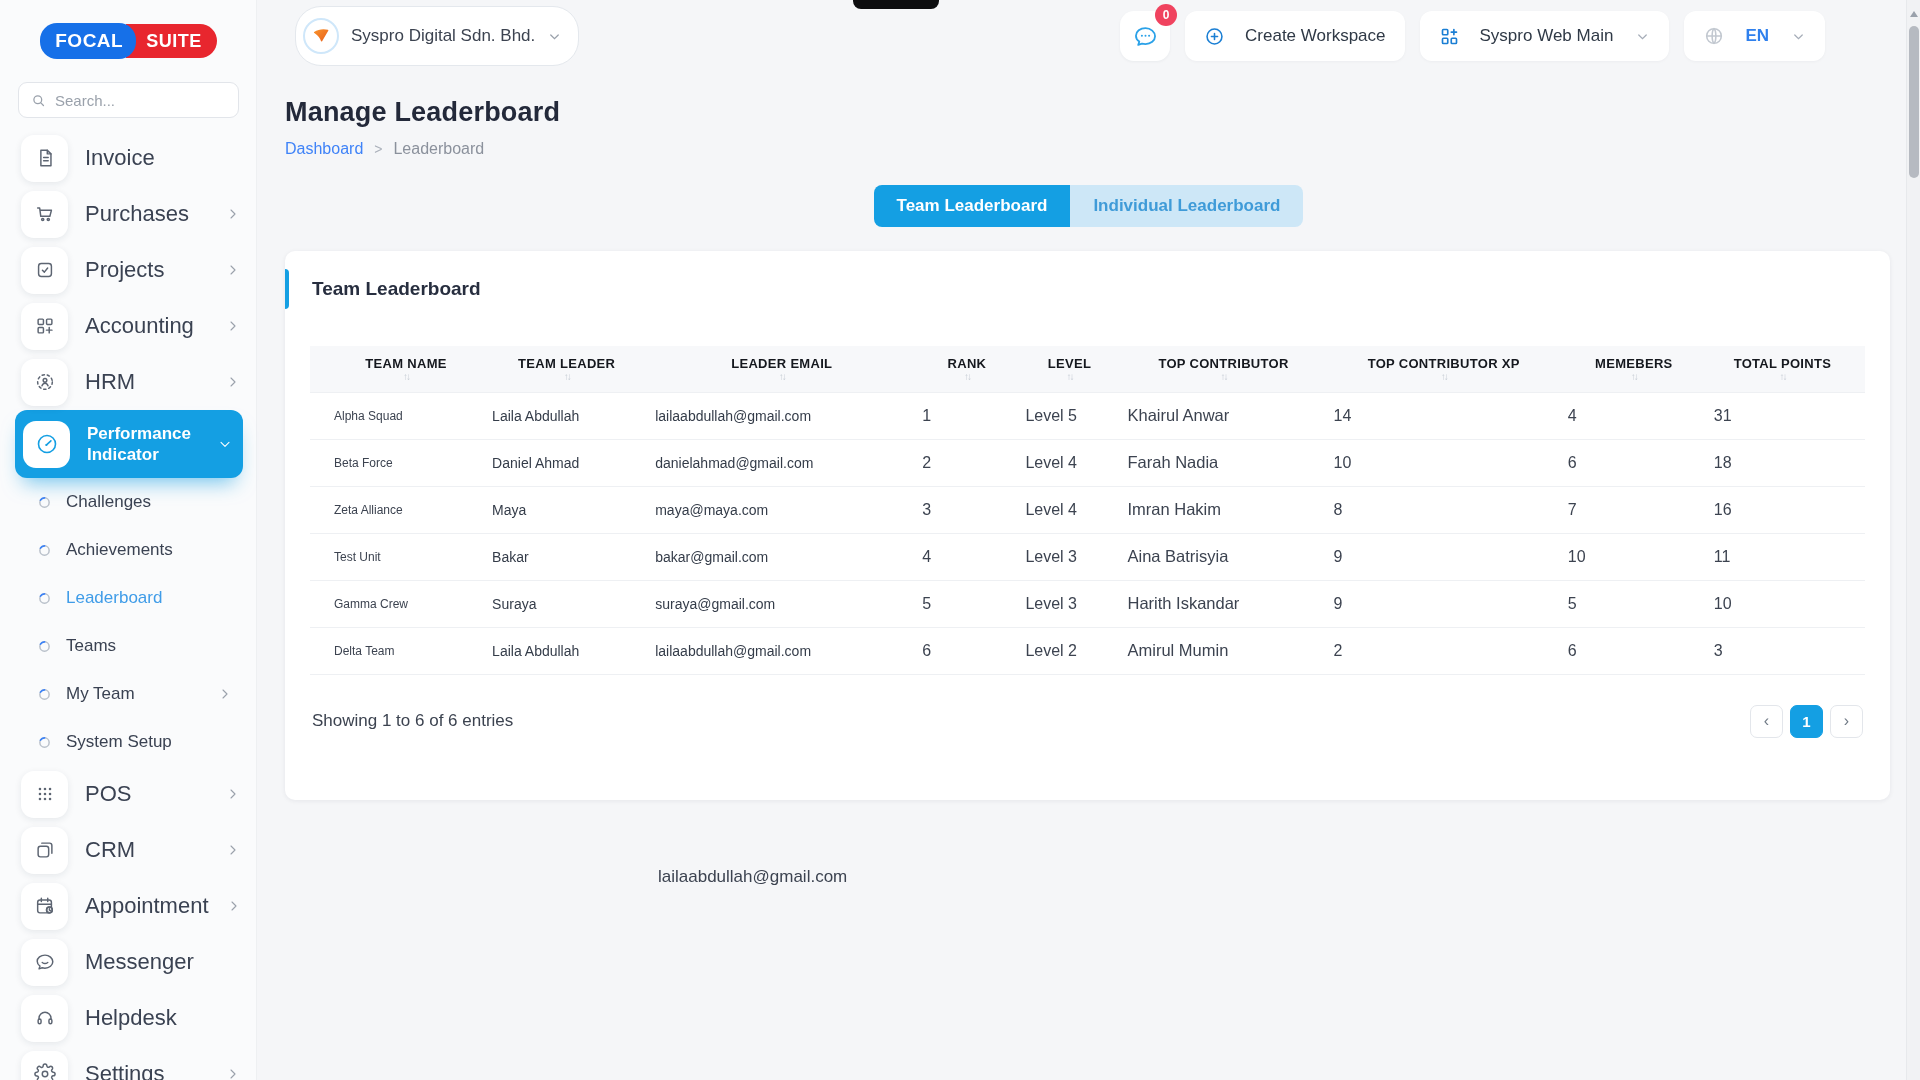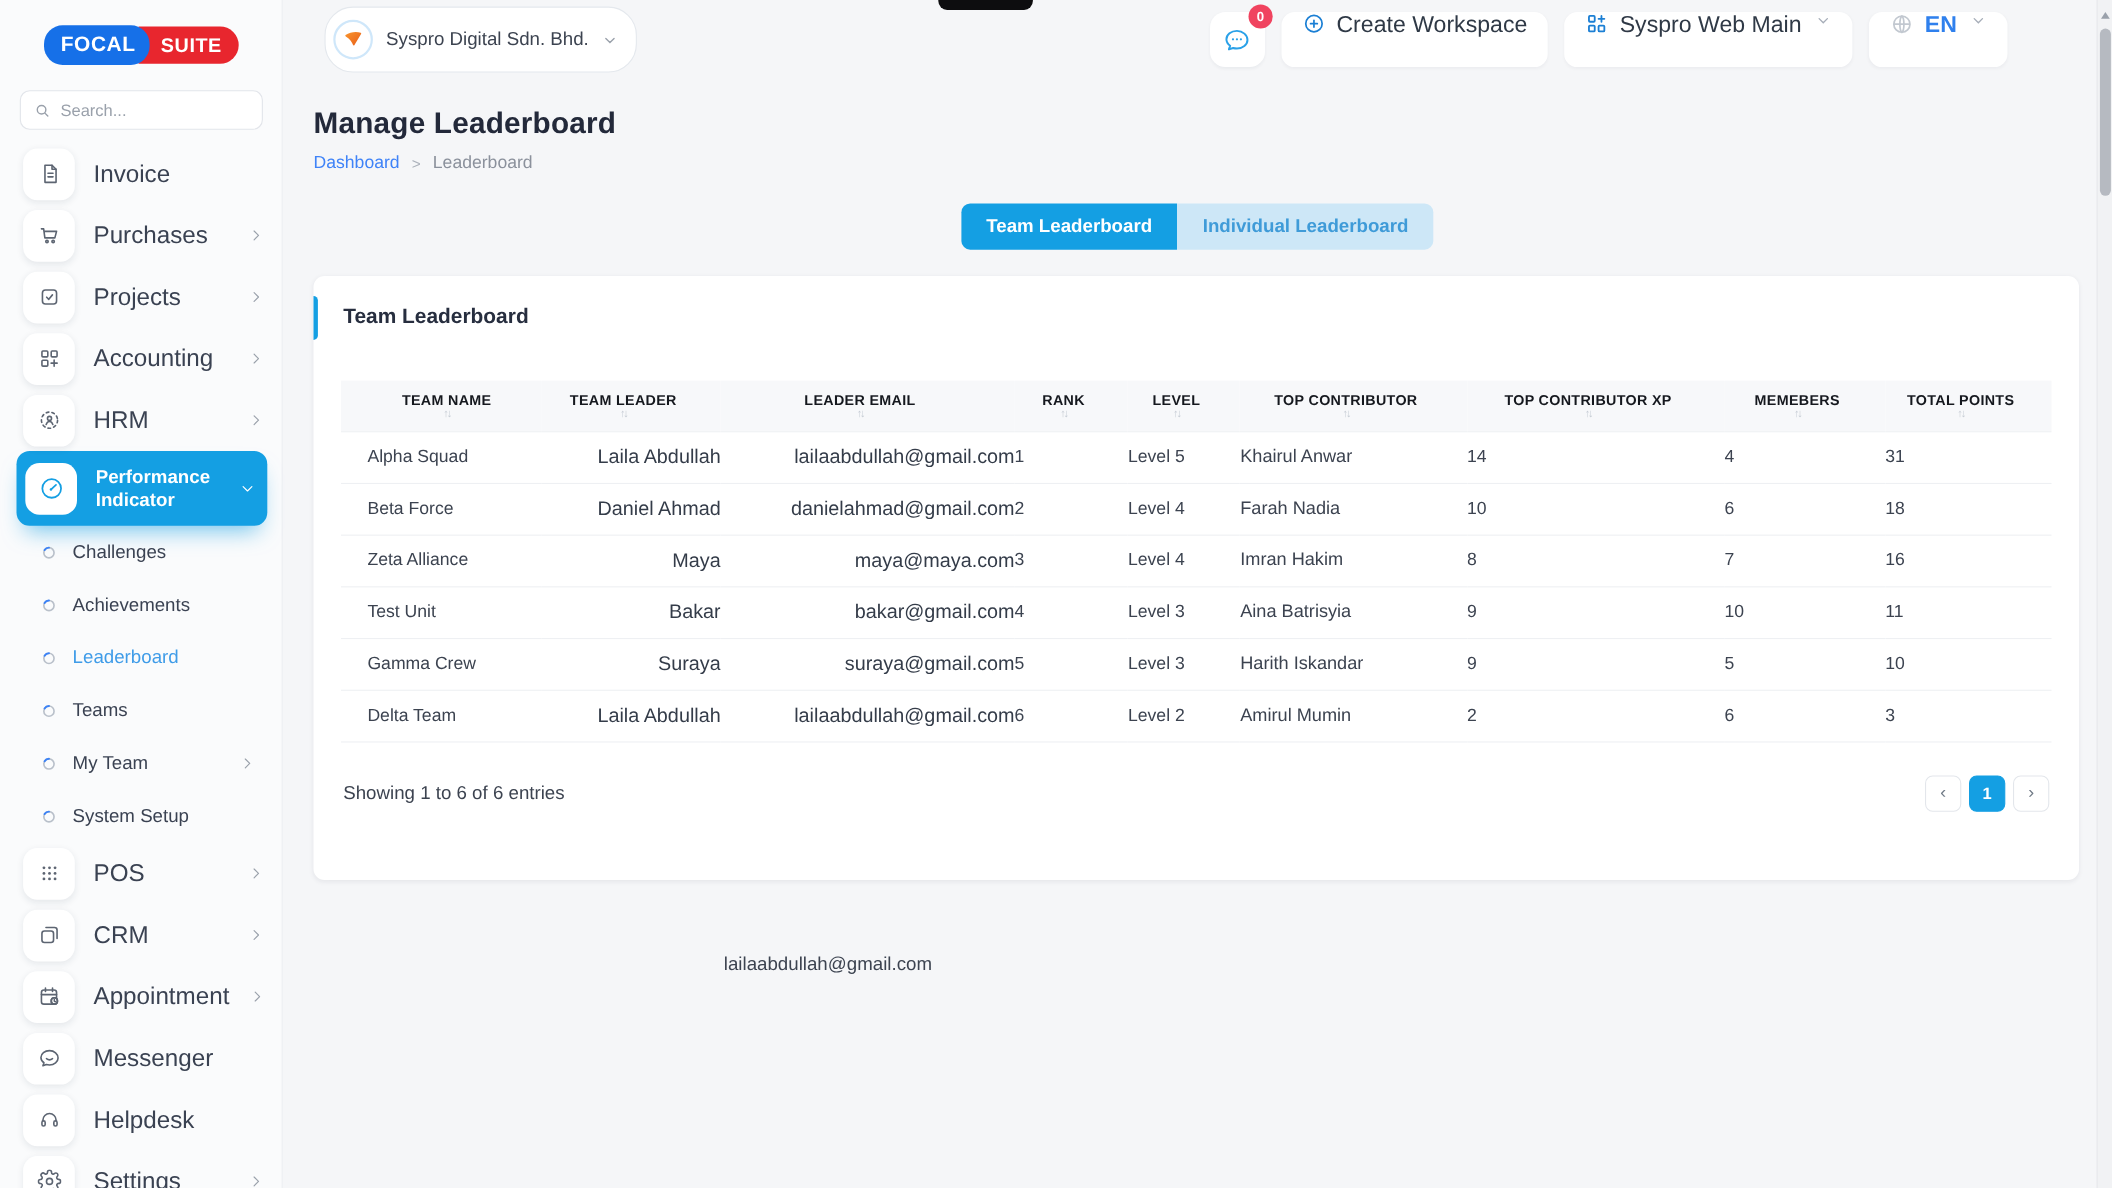--- a/index.html
+++ b/index.html
@@ -56,22 +56,22 @@
   .ws-logo{width:36px; height:36px; border-radius:50%; background:#fff; border:2px solid #cfe7fa;
     display:flex; align-items:center; justify-content:center;}
   .ws-chev{color:#9aa1ab; display:flex;}
   .topbar-right{margin-left:auto; display:flex; align-items:center; gap:15px;}
   .chat-btn{position:relative; width:50px; height:50px; background:#fff; border-radius:14px;
     display:flex; align-items:center; justify-content:center; color:#2aa1e8; cursor:pointer;
     box-shadow:0 1px 3px rgba(20,30,60,.05);}
   .badge{position:absolute; top:-7px; right:-7px; min-width:22px; height:22px; border-radius:50%;
     background:var(--badge); color:#fff; font-size:12px; font-weight:700;
     display:flex; align-items:center; justify-content:center;}
-  .btn-pill{background:#fff; border-radius:12px; height:50px; display:flex; align-items:flex-start; gap:10px;
-    padding:0 19px; font-size:21px; color:#2f3946; cursor:pointer; box-shadow:0 1px 3px rgba(20,30,60,.04);}
+  .btn-pill{background:#fff; border-radius:12px; height:50px; display:flex; align-items:center; gap:20px;
+    padding:0 19px; font-size:17px; color:#2f3946; cursor:pointer; box-shadow:0 1px 3px rgba(20,30,60,.04);}
   .btn-pill .pill-chev{color:#a6adb8; display:flex; margin-left:2px;}
   .lang-label{color:#2f80ed; font-weight:600;}
 
   
   .content{position:absolute; left:257px; top:72px; width:1663px;}
   .page-title{margin:25px 0 0 28px; font-size:27px; font-weight:700; color:var(--text-dark); letter-spacing:.2px;}
   .breadcrumb{margin:12px 0 0 28px; font-size:16px; display:flex; align-items:center; gap:11px;}
   .crumb-link{color:var(--link); cursor:pointer;}
   .crumb-sep{color:#aab0ba; font-size:14px;}
   .crumb-current{color:var(--muted);}
@@ -86,22 +86,22 @@
   .card-title{padding:27px 0 0 27px; font-size:19px; font-weight:700; color:#272e3f;}
 
   .table-wrap{margin:46px 25px 0 25px;}
   table{width:100%; border-collapse:collapse; table-layout:fixed;}
   thead th{background:#f7f8fa; height:46px; text-align:left; font-size:13px; font-weight:700;
     color:#15181e; letter-spacing:.3px; white-space:nowrap; padding:0; cursor:pointer;}
   thead th .th-inner{display:flex; align-items:center; justify-content:space-between; padding-right:14px;flex-direction:column;}
   thead th:first-child .th-inner{padding-left:24px;}
   .sort-icon{color:#c6ccd4; font-size:10px; letter-spacing:-2px; font-weight:400;}
   tbody td{height:47px; border-top:1px solid #eef0f3; font-size:16px; color:#3c4350; padding:0; white-space:nowrap; overflow:hidden;}
-  tbody td.c0{padding-left:24px; font-size:16px;}
-  tbody td.c1, tbody td.c2{font-size:18px; color:#343c49;text-align:right;}
+  tbody td.c0{padding-left:24px; font-size:12px;}
+  tbody td.c1, tbody td.c2{font-size:14px; color:#343c49;}
   tbody td.c5{font-size:16.5px;}
   tbody tr:last-child td{border-bottom:1px solid #eef0f3;}
 
   .table-footer{display:flex; align-items:center; margin:30px 27px 0 27px;}
   .summary{font-size:17px; color:#3c4350;}
   .pager{margin-left:auto; display:flex; gap:7px;}
   .page-btn{width:33px; height:33px; background:#fff; border:1px solid #e3e6eb; border-radius:7px;
     display:flex; align-items:center; justify-content:center; color:#707a86; font-size:16px; cursor:pointer;}
   .page-btn.current{background:var(--accent); border-color:var(--accent); color:#fff; font-weight:700; font-size:15px;}
 

